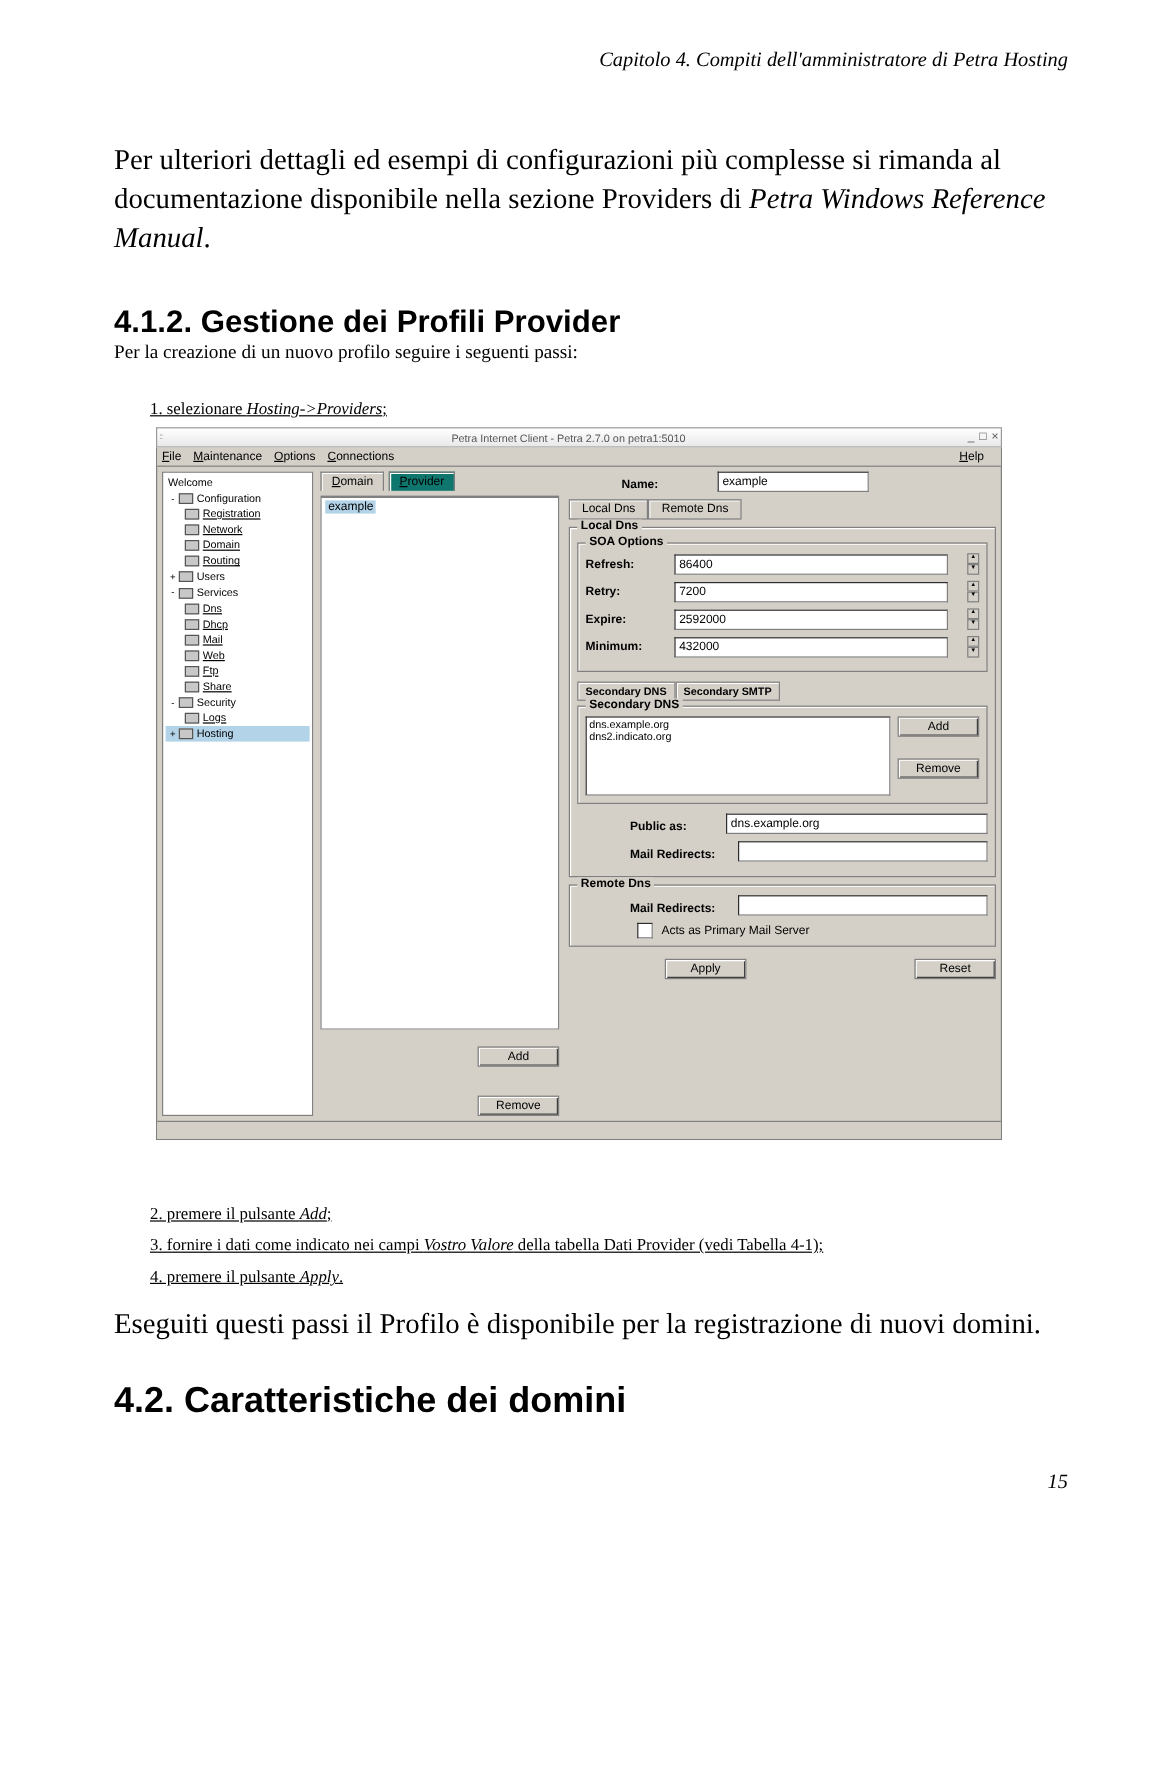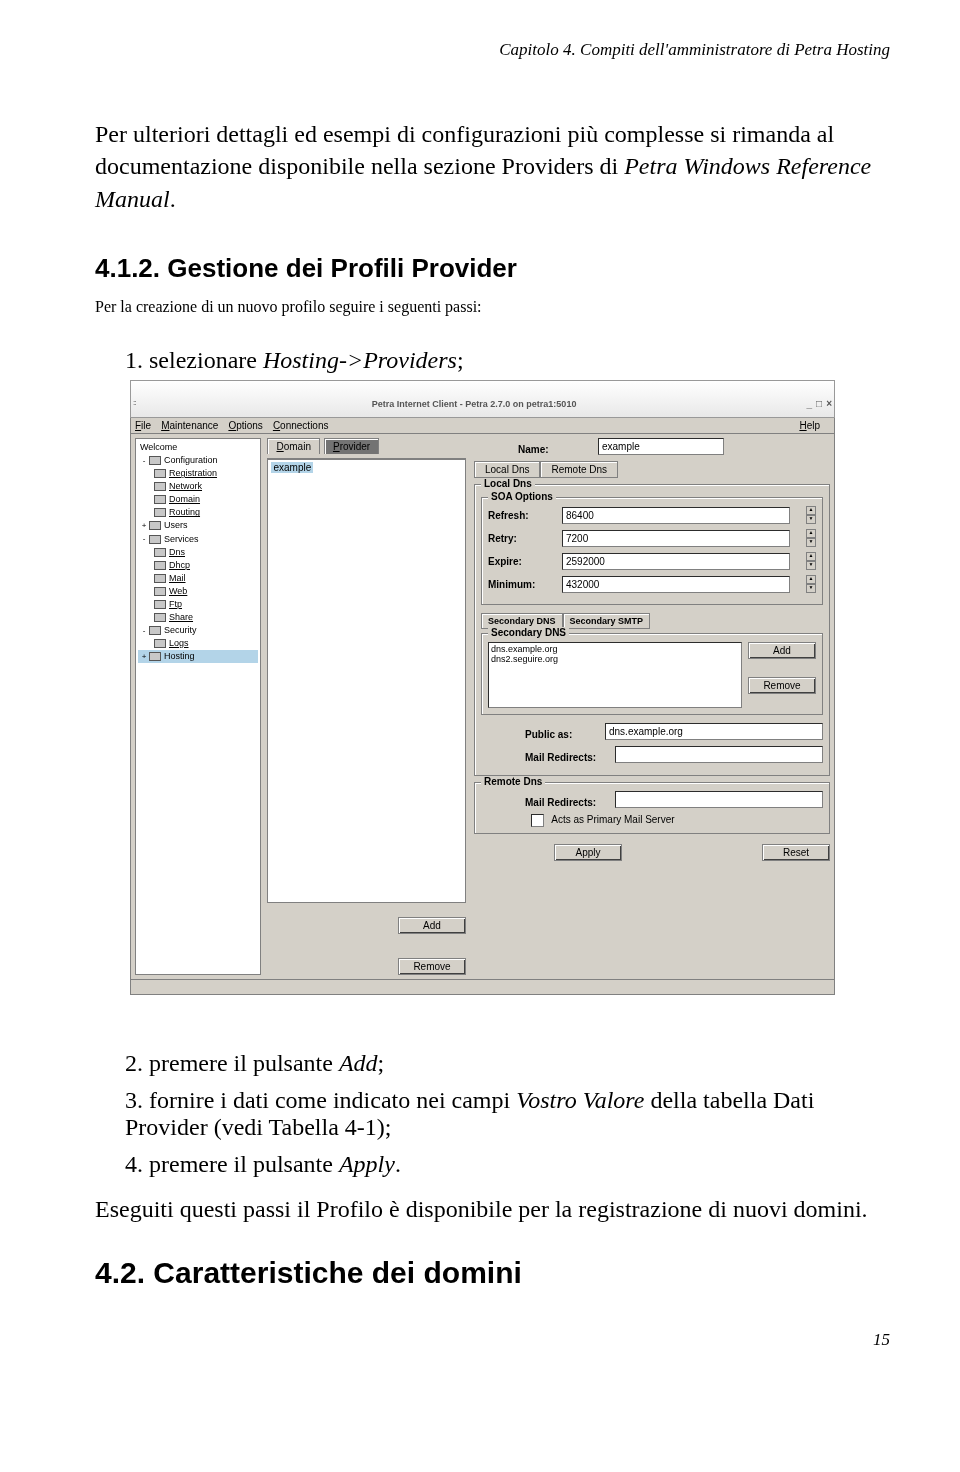--- a/index.html
+++ b/index.html
@@ -25,56 +25,57 @@
     font-size: 24px;
     line-height: 1.35;
     margin-bottom: 30px;
   }
   .italic { font-style: italic; }
   .h2 {
     font-family: Arial, Helvetica, sans-serif;
     font-size: 26px;
     font-weight: bold;
     margin-top: 38px;
-    margin-bottom: 14px;
+    margin-bottom: 1px;
   }
   .h1 {
     font-family: Arial, Helvetica, sans-serif;
     font-size: 30px;
     font-weight: bold;
     margin-bottom: 30px;
   }
   .list-intro {
     font-size: 16px;
     margin-bottom: 31px;
   }
   .olitem, .olitem2 {
-    font-size: 24px;
+    font-size: 14px;
     margin-left: 30px;
     margin-bottom: 6px;
+    text-decoration: underline;
   }
   .olitem2 { margin-bottom: 10px; }
   .after-list { margin-top: 15px; }
 
   
   .ss-wrap {
     margin: 1px 0 55px 35px;
     width: 705px;
   }
   .titlebar {
     height: 17px;
     background: linear-gradient(#fff, #e8e8e8);
     border: 1px solid #999;
     display: flex;
+    align-items: center;
     font-family: Arial, sans-serif;
     font-size: 9px;
     color: #555;
-    padding: 18px 2px;
-    box-sizing: border-box;
-    font-weight: bold;
+    padding: 0 2px;
+    box-sizing: border-box;
   }
   .titlebar .tgrip {
     font-size: 7px;
     letter-spacing: -1px;
     margin-right: 6px;
     color: #888;
   }
   .titlebar .ttitle {
     flex: 1;
     text-align: center;
@@ -166,21 +167,21 @@
   }
   .tab {
     border: 1px solid #808080;
     border-bottom: none;
     background: #d4d0c8;
     padding: 2px 8px;
     font-size: 10px;
     box-shadow: inset 1px 1px 0 #fff;
   }
   .tab.active {
-    background: #737373;
+    background: #0f766e;
   }
   .listbox {
     flex: 1;
     background: #fff;
     border: 1px solid #808080;
     border-top: 2px solid #808080;
     padding: 2px 3px;
     font-size: 10px;
   }
   .listbox .sel {
@@ -521,21 +522,21 @@
 
             <div class="sectabs" style="margin-top:8px;">
               <div class="sectab">Secondary DNS</div>
               <div class="sectab">Secondary SMTP</div>
             </div>
             <div class="groupbox" style="margin-top:2px;">
               <span class="gtitle">Secondary DNS</span>
               <div class="secdns-body">
                 <div class="seclist">
                   <div>dns.example.org</div>
-                  <div>dns2.seguire.org</div>
+                  <div>dns2.indicato.org</div>
                 </div>
                 <div class="secbtns">
                   <div class="btn3d">Add</div>
                   <div class="btn3d">Remove</div>
                 </div>
               </div>
             </div>
 
             <div class="row" style="margin-top:8px;">
               <span class="lbl">Public as:</span>

